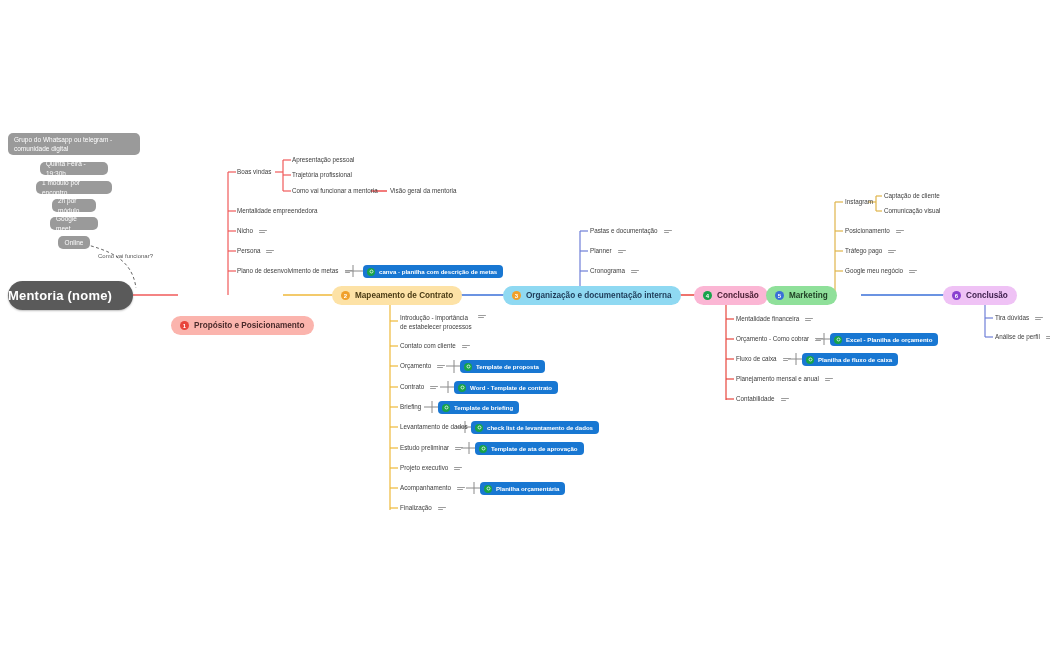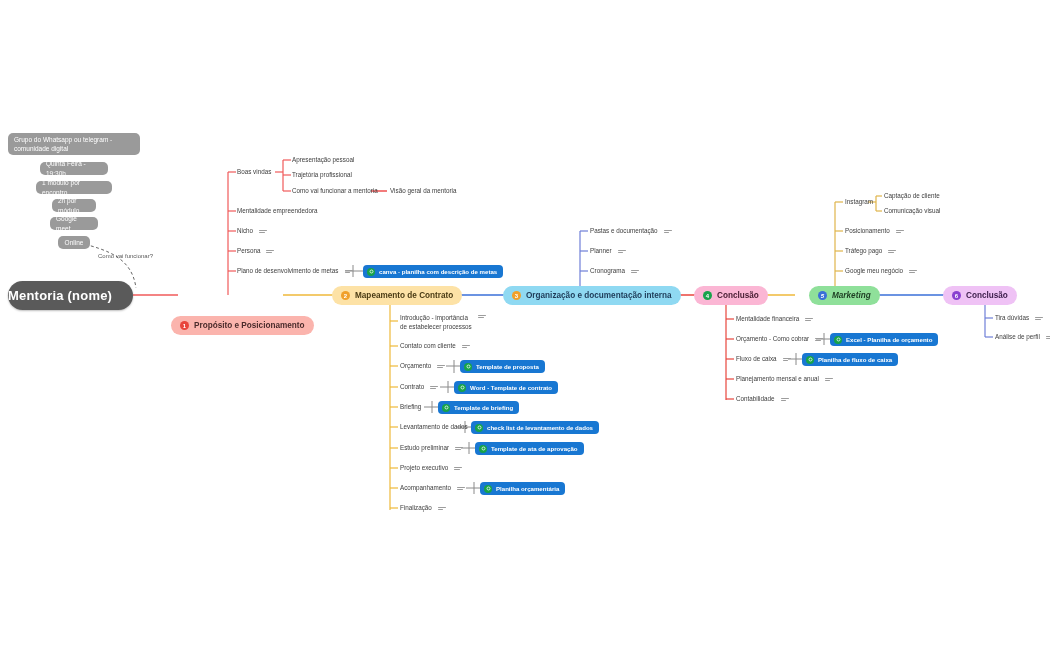--- a/index.html
+++ b/index.html
@@ -204,21 +204,21 @@
   <div class="pill" style="left:503px;top:286px;background:#8fd9f2;color:#1d3a57;">
     <span class="num" style="background:#f0a02a;">3</span>
     <span>Organização e documentação interna</span>
   </div>
 
   <div class="pill" style="left:694px;top:286px;background:#fbb6d4;color:#4a2035;">
     <span class="num" style="background:#17a34a;">4</span>
     <span>Conclusão</span>
   </div>
 
-  <div class="pill" style="left:809px;top:286px;background:#8fe09a;color:#1d3d22;font-style:italic;">
+  <div class="pill" style="left:766px;top:286px;background:#8fe09a;color:#1d3d22;">
     <span class="num" style="background:#3a6fd8;">5</span>
     <span>Marketing</span>
   </div>
 
   <div class="pill" style="left:943px;top:286px;background:#efc2f5;color:#3b1d4a;">
     <span class="num" style="background:#8a3fd0;">6</span>
     <span>Conclusão</span>
   </div>
 
   <div class="leaf" style="left:237px;top:168px;">

